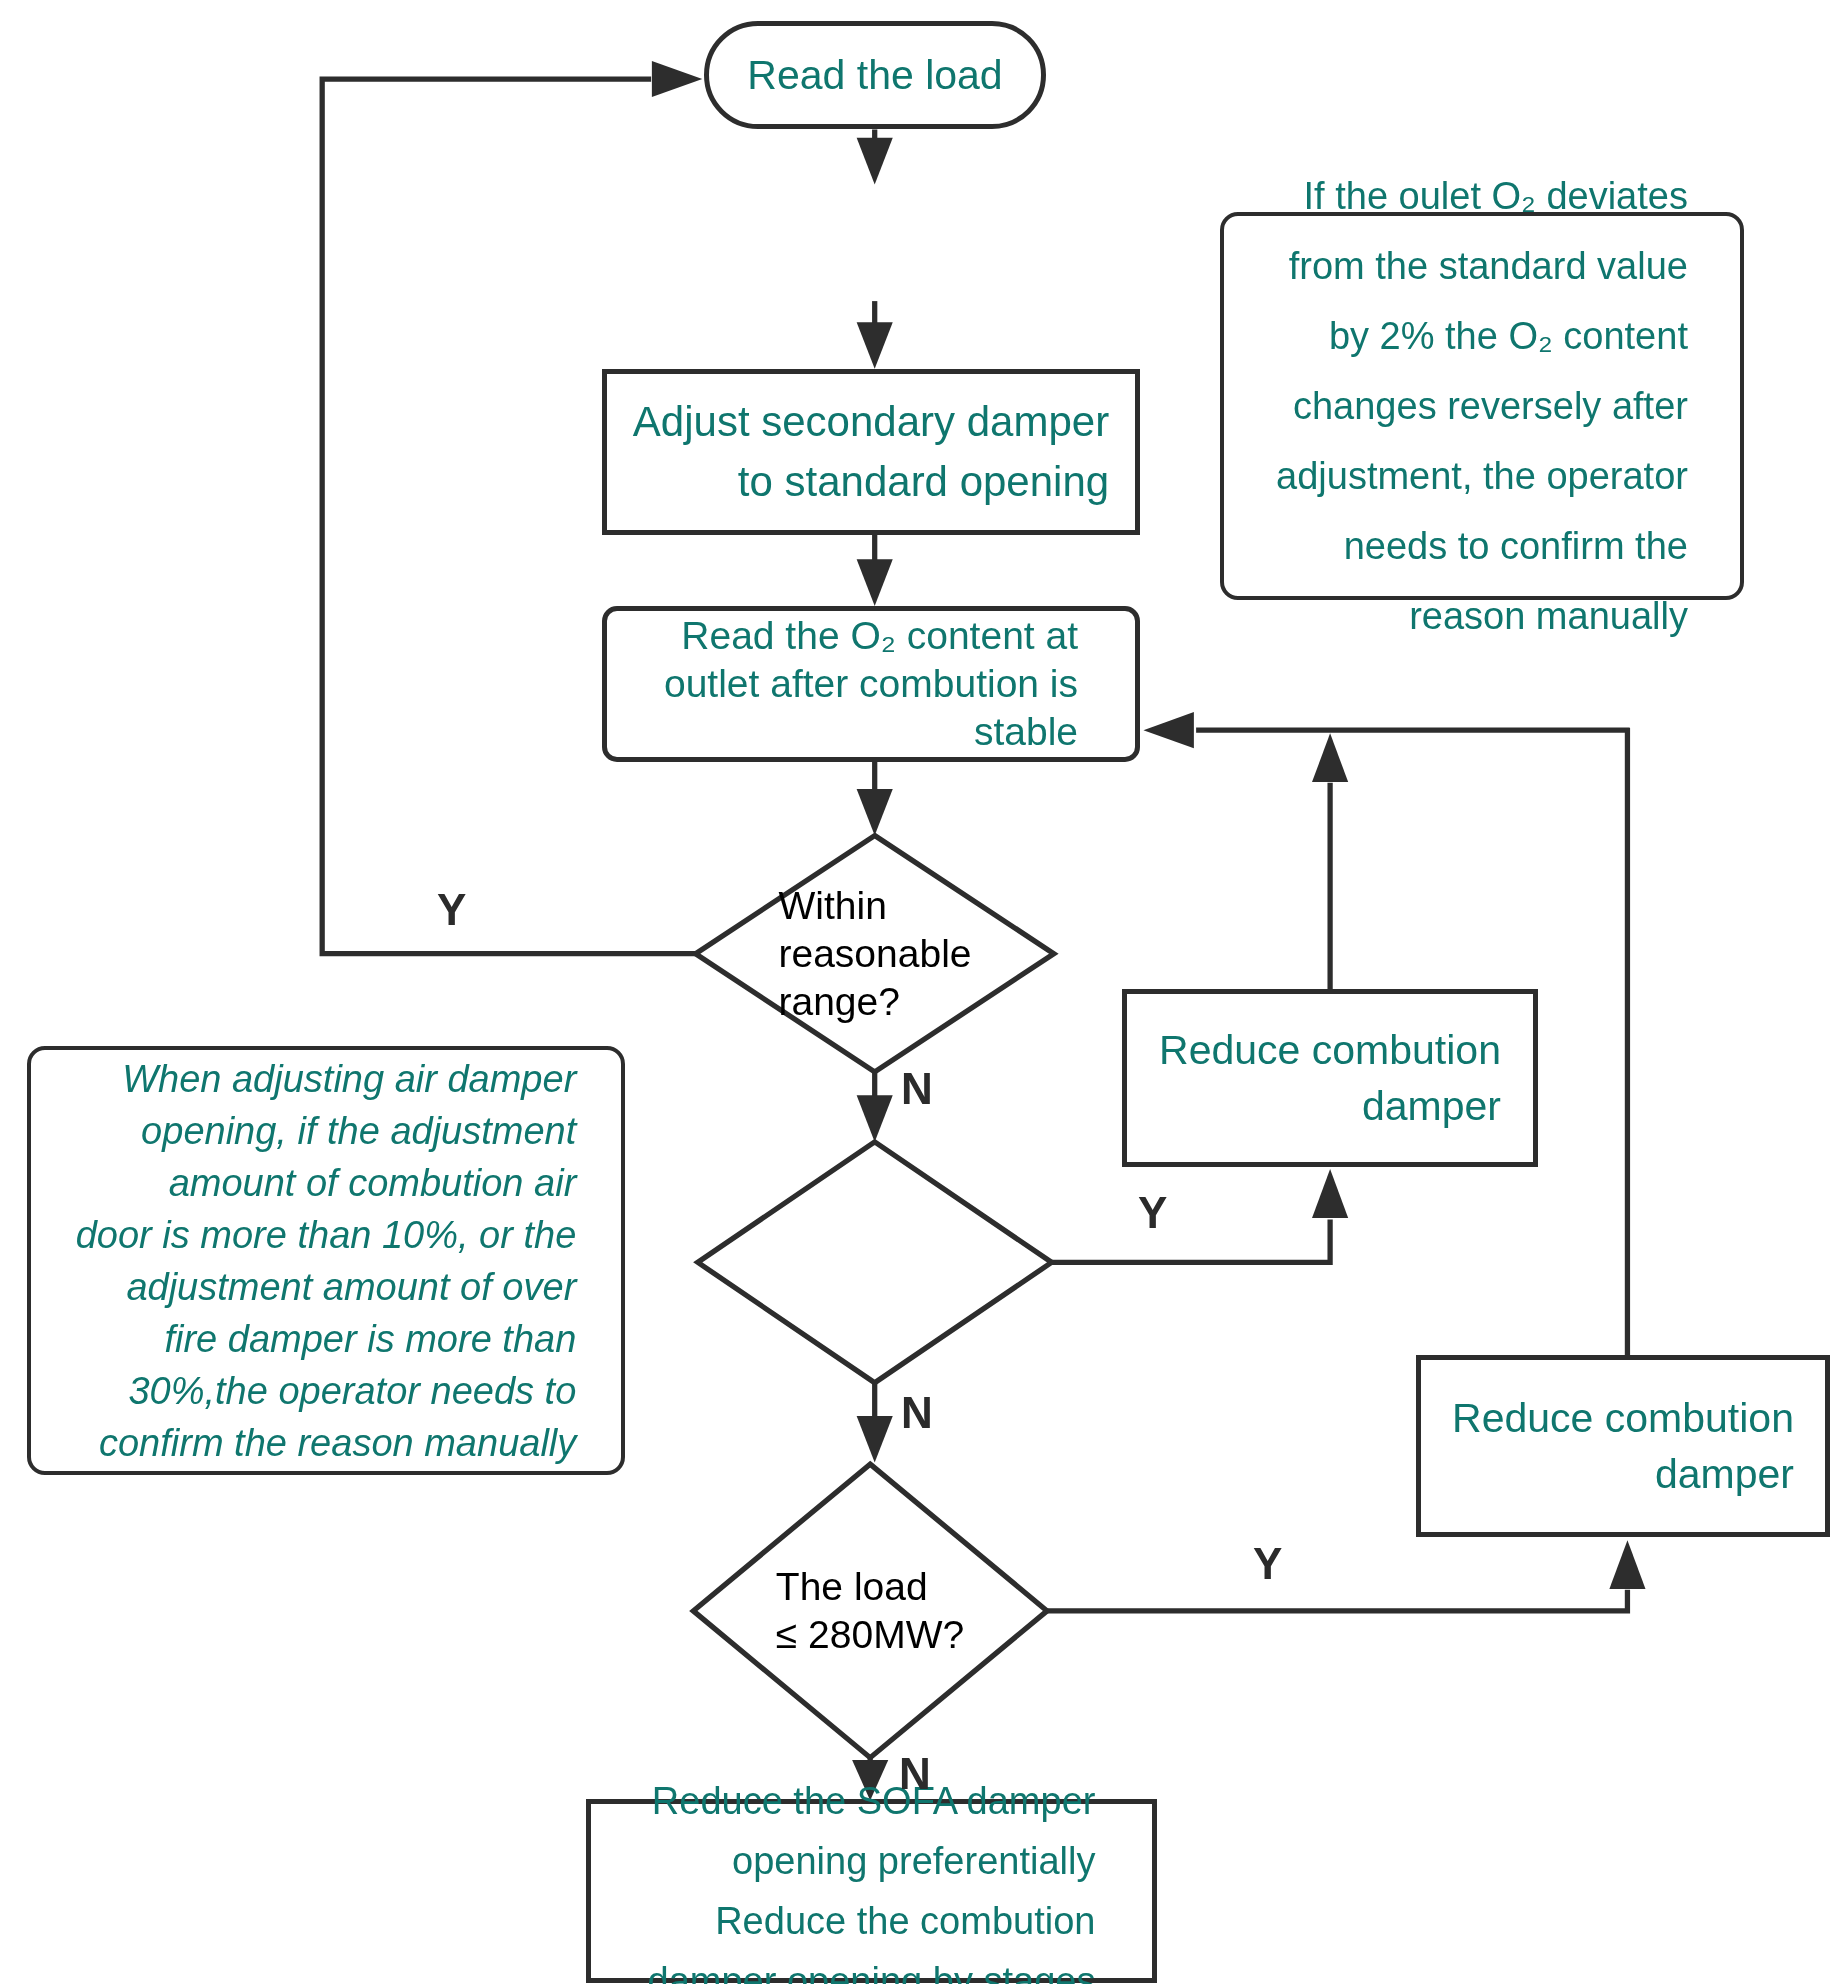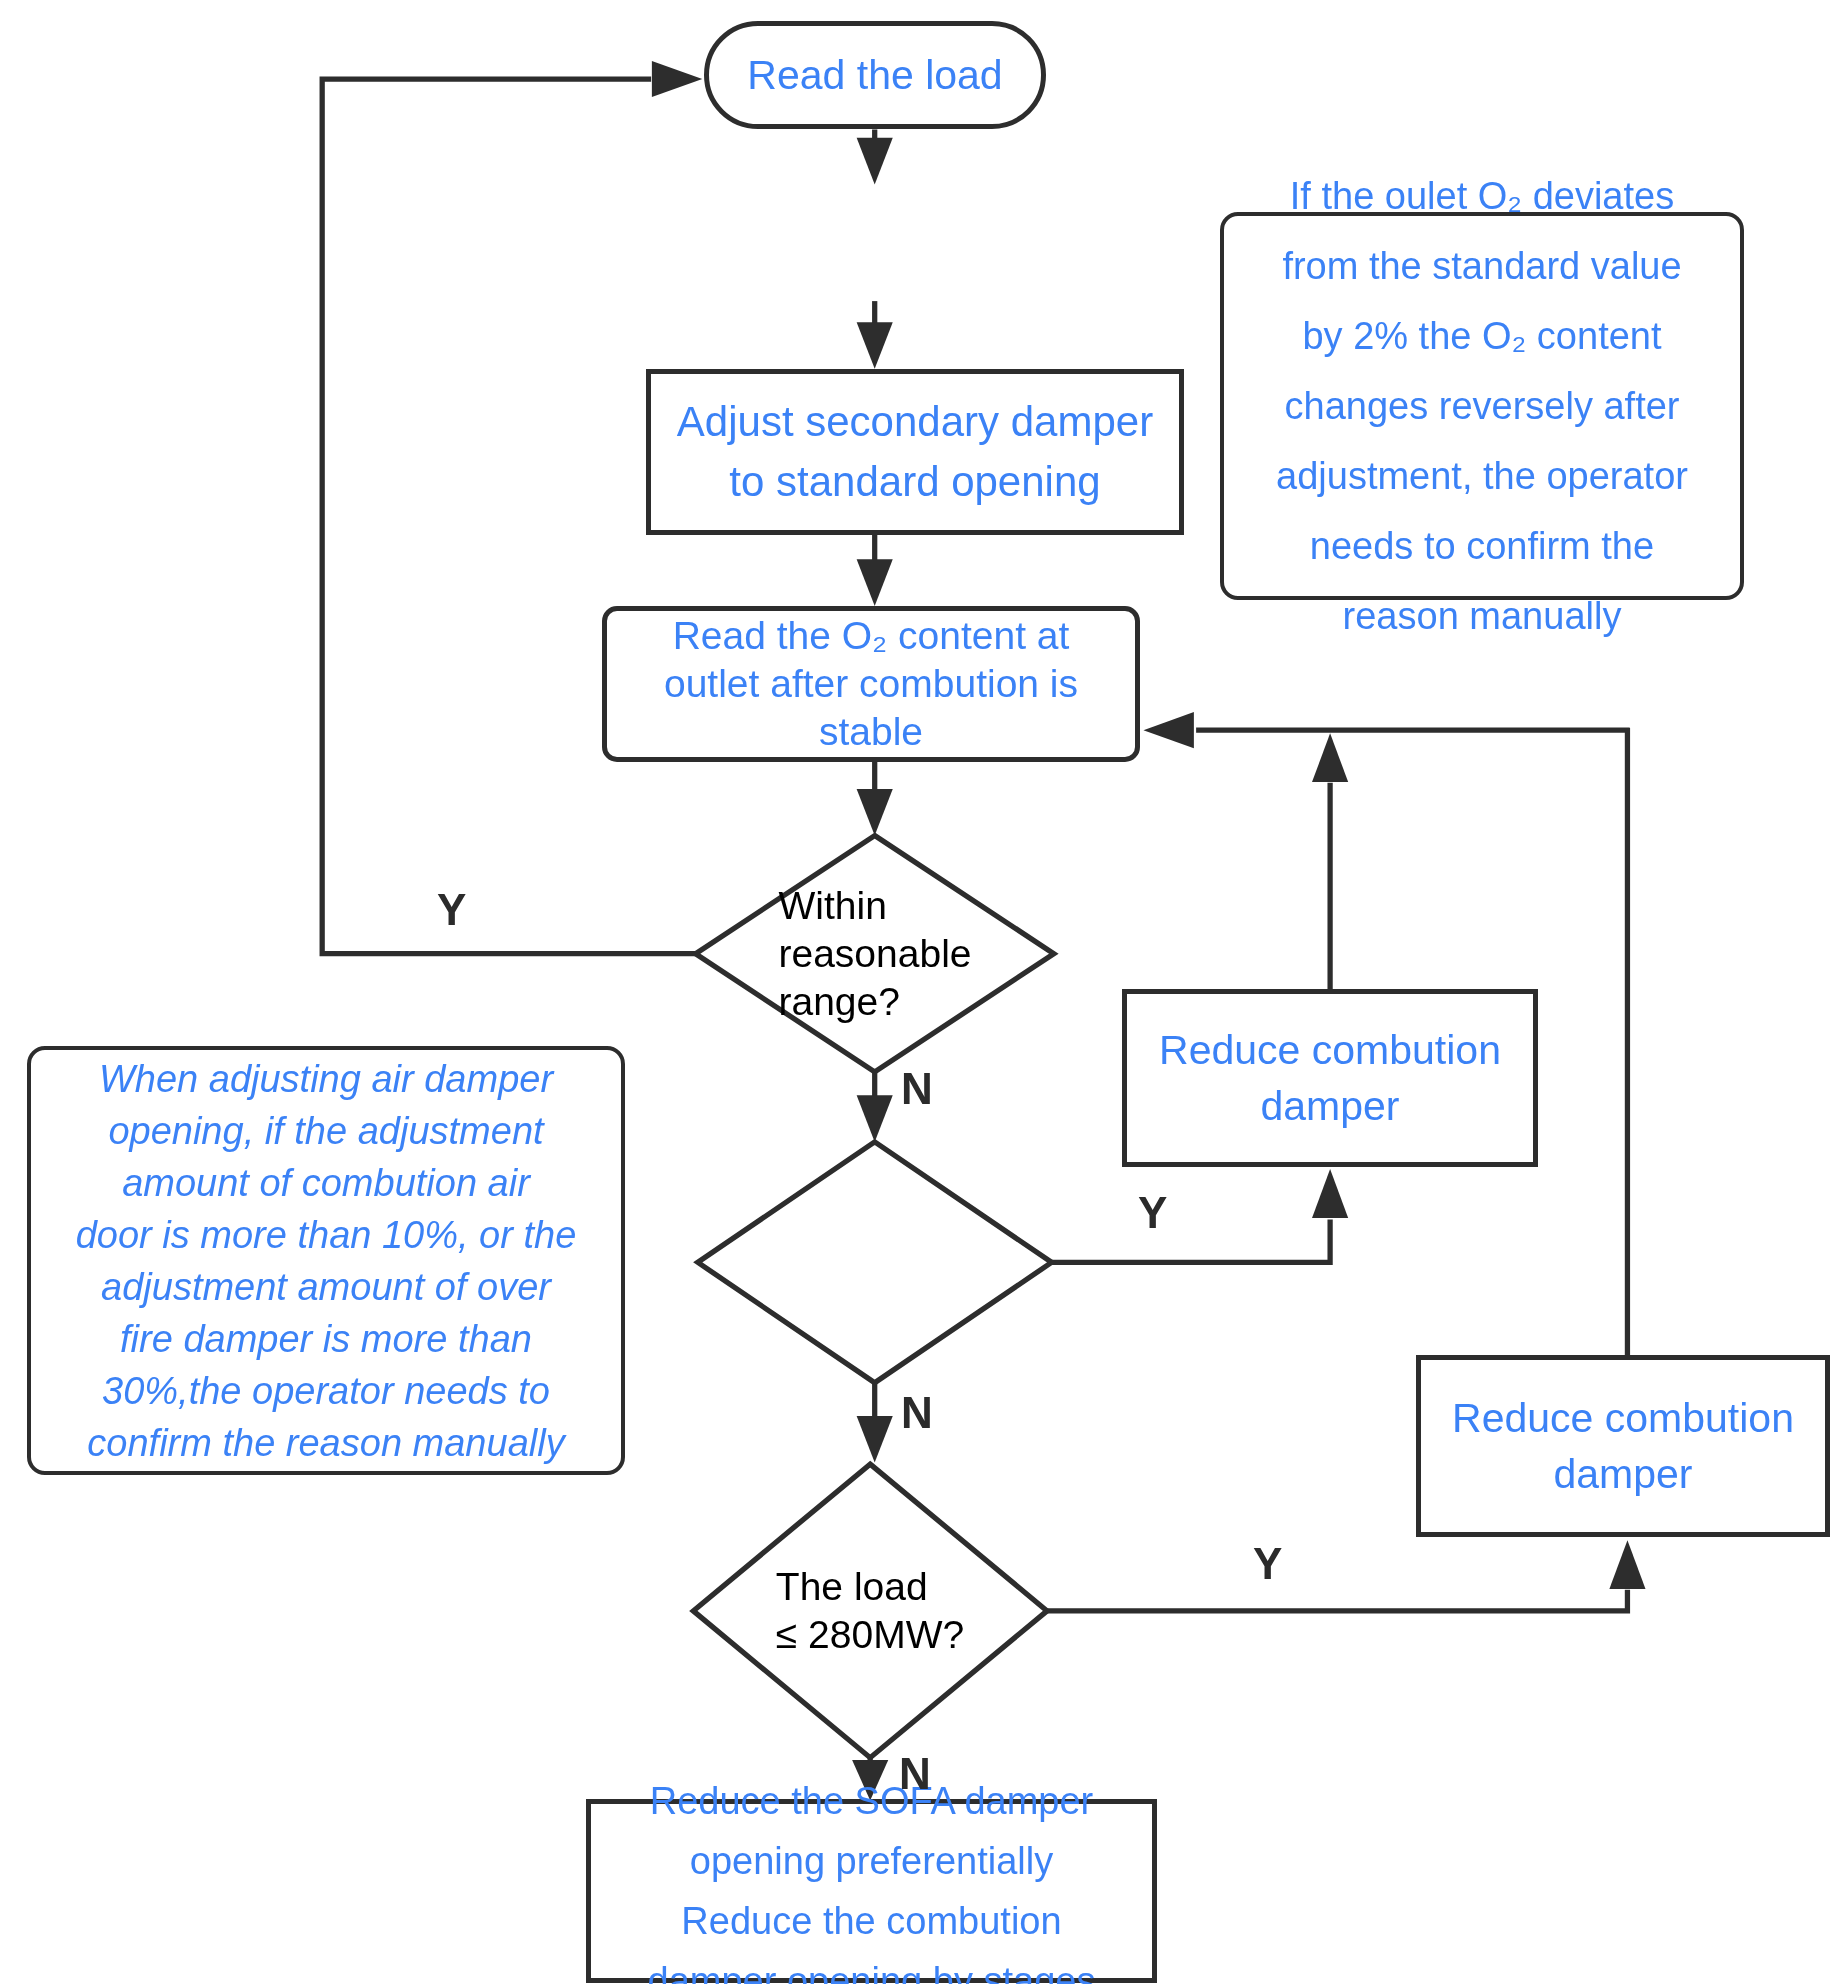--- a/index.html
+++ b/index.html
@@ -19,25 +19,25 @@
     position: absolute;
     left: 0; top: 0;
     width: 1848px;
     height: 1985px;
   }
   .node {
     position: absolute;
     box-sizing: border-box;
     background: #ffffff;
     border: 5.3px solid #2d2d2d;
-    color: #3b82f6;
+    color: #0f766e;
     display: flex;
     align-items: center;
     justify-content: center;
-    text-align: center;
+    text-align: right;
     white-space: pre-line;
   }
   .dtext {
     position: absolute;
     box-sizing: border-box;
     color: #000000;
     display: flex;
     align-items: center;
     justify-content: center;
     text-align: left;
@@ -45,21 +45,21 @@
   }
   .edge-label {
     position: absolute;
     color: #2b2b2b;
     font-weight: bold;
     font-size: 44px;
     line-height: 44px;
   }
   .terminator { border-radius: 54px; font-size: 41px; }
   .process-sm { font-size: 41px; line-height: 51px; }
-  .process-md { font-size: 42px; line-height: 60px; margin-left: 44px; }
+  .process-md { font-size: 42px; line-height: 60px; }
   .process-o2 { font-size: 39px; line-height: 48px; }
   .process-reduce { font-size: 41px; line-height: 56px; }
   .process-final { font-size: 38px; line-height: 60px; }
   .note { border-width: 4.5px; border-radius: 18px; }
   .note-right { font-size: 38px; line-height: 70px; }
   .note-left  { font-size: 38px; line-height: 52px; }
   .diamond-label { font-size: 39px; line-height: 48px; }
 </style>
 </head>
 <body>

